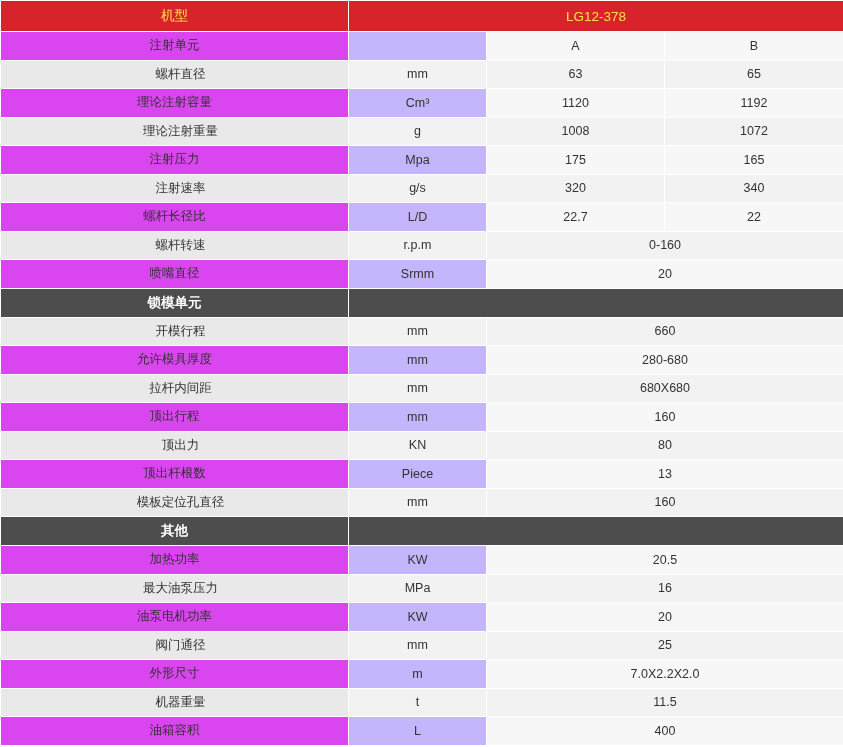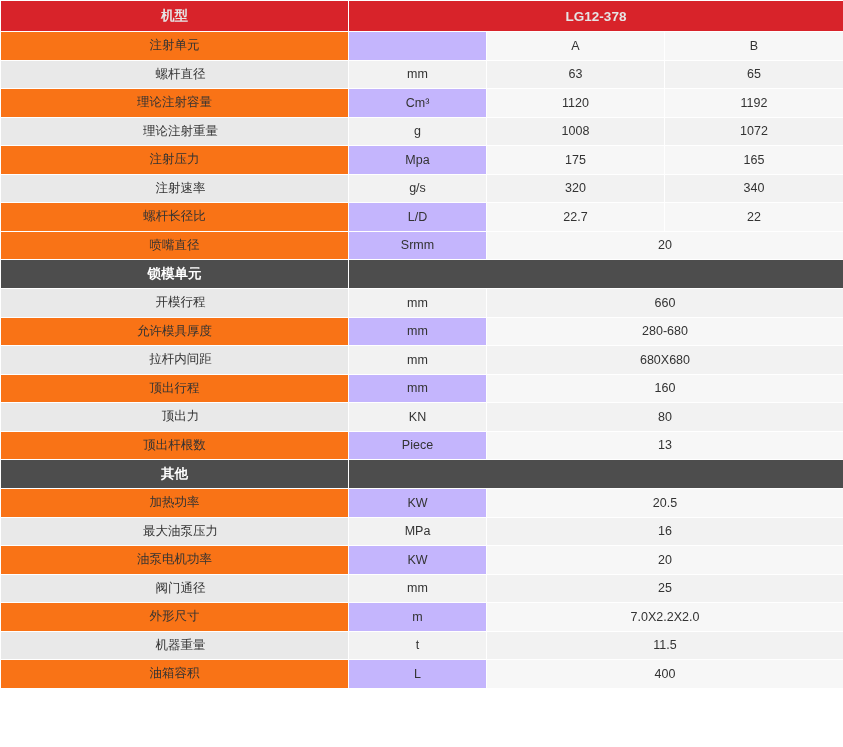--- a/index.html
+++ b/index.html
@@ -29,22 +29,22 @@
   }
   
   col.c-label { width: 348px; }
   col.c-unit  { width: 138px; }
   col.c-a     { width: 178px; }
   col.c-b     { width: 179px; }
 
   
   tr.header-row td {
     background: #d8232a;
-    color: #e5e5e5;
-    font-weight: bold;
+    color: #fde047;
+    font-weight: normal;
     font-size: 13.5px;
     height: 30px;
     border-color: #ffffff;
   }
   tr.header-row td.header-empty {
     background: #d8232a;
   }
 
   
   tr.section-row td {
@@ -53,21 +53,21 @@
     font-weight: bold;
     font-size: 13.5px;
     height: 28px;
   }
   tr.section-row td.section-blank {
     background: #4d4d4d;
   }
 
   
   td.cell-label {
-    background: #f97316;
+    background: #d946ef;
     color: #333333;
   }
   td.cell-data {
     background: #f7f7f7;
     color: #333333;
   }
   td.cell-unit {
     background: #c4b5fd;
     color: #333333;
   }
@@ -125,20 +125,25 @@
         <td class="cell-unit">g/s</td>
         <td class="cell-data">320</td>
         <td class="cell-data">340</td>
       </tr>
       <tr class="">
         <td class="cell-label">螺杆长径比</td>
         <td class="cell-unit">L/D</td>
         <td class="cell-data">22.7</td>
         <td class="cell-data">22</td>
       </tr>
+      <tr class="alt">
+        <td class="cell-label">螺杆转速</td>
+        <td class="cell-unit">r.p.m</td>
+        <td class="cell-data" colspan="2">0-160</td>
+      </tr>
       <tr class="">
         <td class="cell-label">喷嘴直径</td>
         <td class="cell-unit">Srmm</td>
         <td class="cell-data" colspan="2">20</td>
       </tr>
       <tr class="section-row">
         <td>锁模单元</td>
         <td class="section-blank" colspan="3"></td>
       </tr>
       <tr class="alt">
@@ -164,20 +169,25 @@
       <tr class="alt">
         <td class="cell-label">顶出力</td>
         <td class="cell-unit">KN</td>
         <td class="cell-data" colspan="2">80</td>
       </tr>
       <tr class="">
         <td class="cell-label">顶出杆根数</td>
         <td class="cell-unit">Piece</td>
         <td class="cell-data" colspan="2">13</td>
       </tr>
+      <tr class="alt">
+        <td class="cell-label">模板定位孔直径</td>
+        <td class="cell-unit">mm</td>
+        <td class="cell-data" colspan="2">160</td>
+      </tr>
       <tr class="section-row">
         <td>其他</td>
         <td class="section-blank" colspan="3"></td>
       </tr>
       <tr class="">
         <td class="cell-label">加热功率</td>
         <td class="cell-unit">KW</td>
         <td class="cell-data" colspan="2">20.5</td>
       </tr>
       <tr class="alt">

